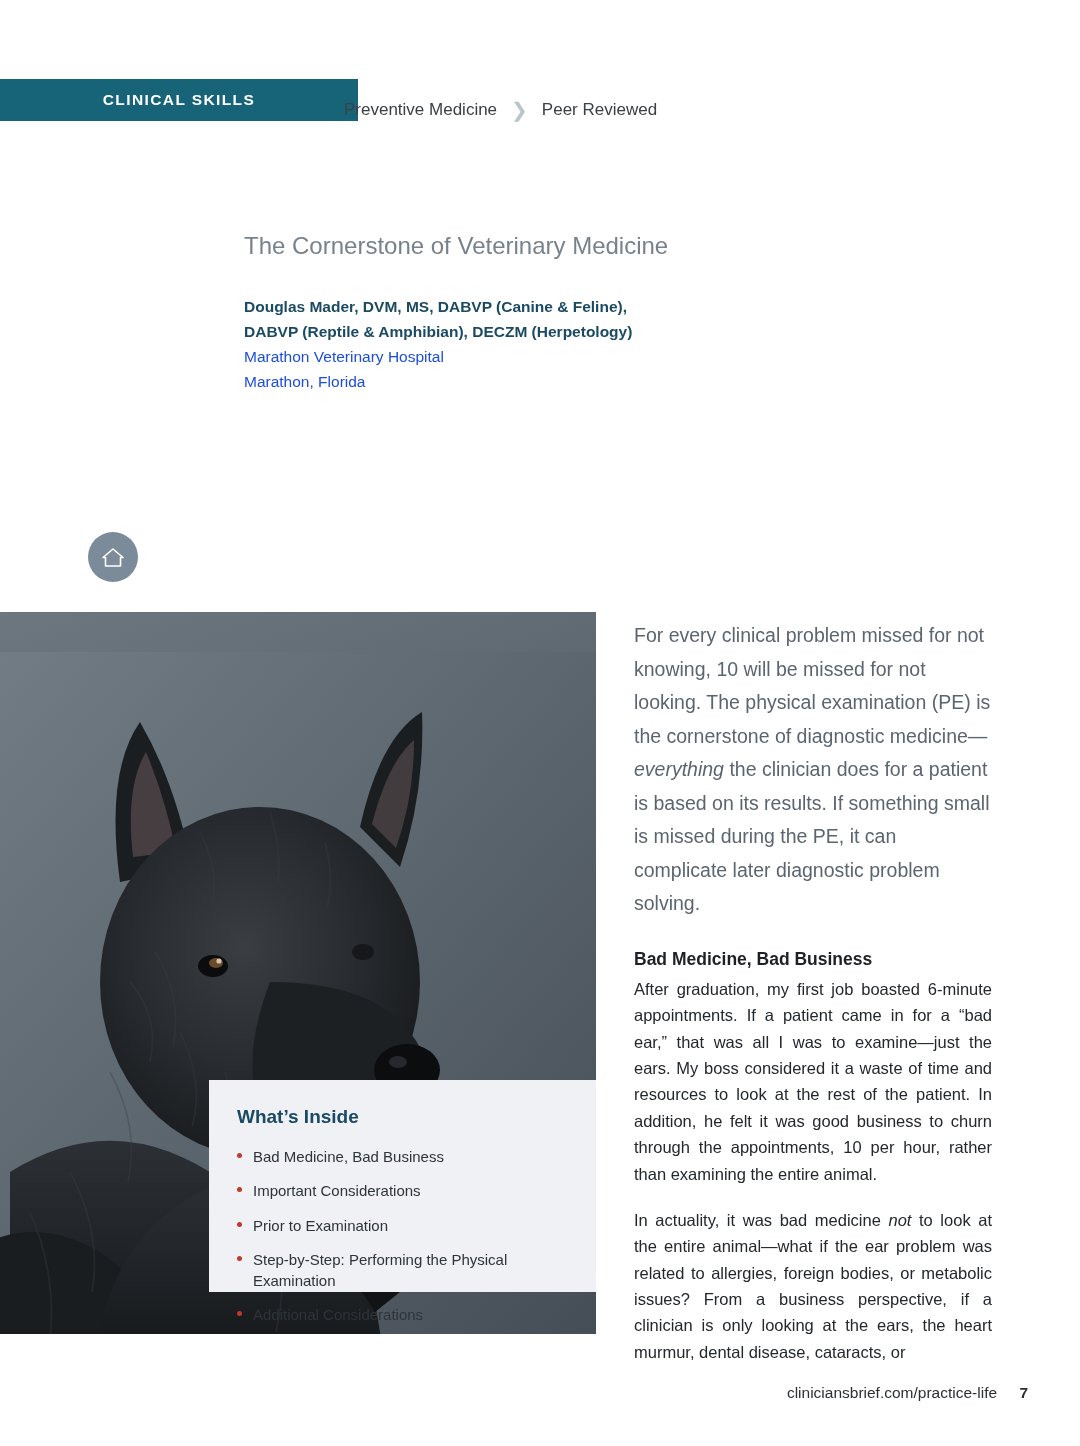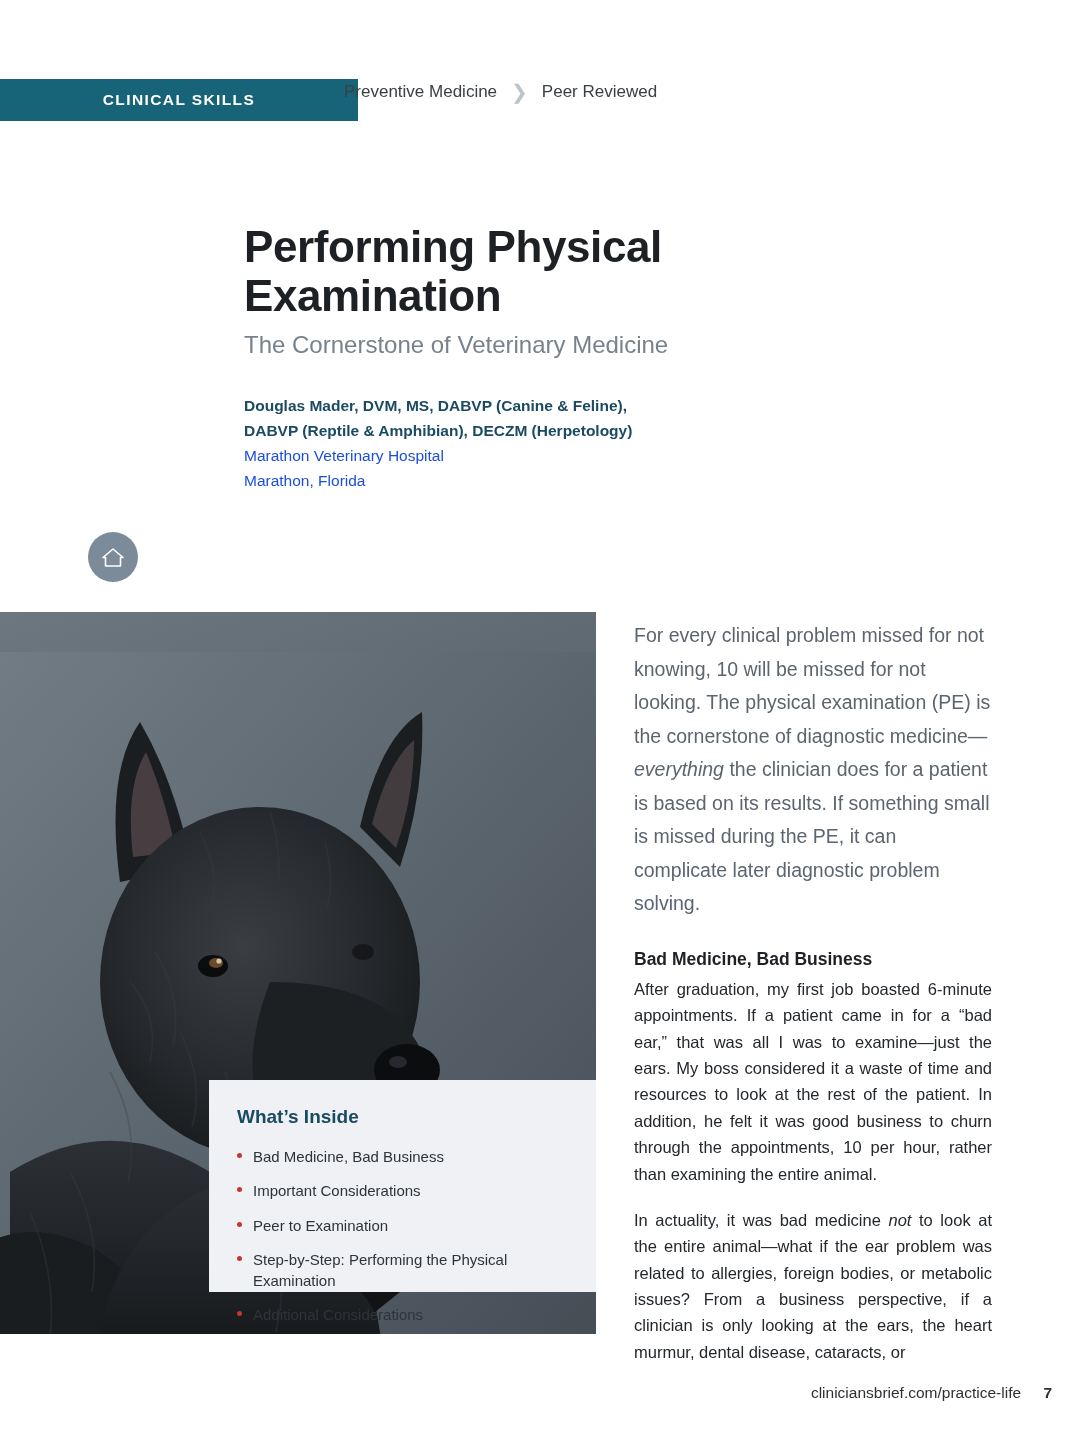--- a/index.html
+++ b/index.html
@@ -29,21 +29,21 @@
     justify-content: center;
   }
   .header-bar .label {
     color: #ffffff;
     font-size: 15.5px;
     font-weight: bold;
     letter-spacing: 1.4px;
   }
   .breadcrumb {
     position: absolute;
-    top: 71px;
+    top: 89px;
     left: 344px;
     height: 42px;
     display: flex;
     align-items: center;
     gap: 14px;
     font-size: 17px;
     color: #3b4046;
   }
   .breadcrumb .chev {
     color: #b9c4cb;
@@ -185,21 +185,21 @@
   }
   .body-p em { font-style: italic; }
 
   
   .footer {
     position: absolute;
     right: 0;
     bottom: 44px;
     width: 1080px;
     text-align: right;
-    padding-right: 28px;
+    padding-right: 52px;
     box-sizing: border-box;
     font-size: 15.5px;
     color: #2b3035;
   }
   .footer .pagenum {
     font-weight: bold;
     margin-left: 18px;
   }
 </style>
 </head>
@@ -209,21 +209,20 @@
   <span class="label">CLINICAL SKILLS</span>
 </div>
 
 <div class="breadcrumb">
   <span>Preventive Medicine</span>
   <span class="chev">❯</span>
   <span>Peer Reviewed</span>
 </div>
 
 <div class="title-block">
-  <h1 class="article-title">Performing Physical Examination</h1>
   <div class="article-subtitle">The Cornerstone of Veterinary Medicine</div>
 
   <div class="author-block">
     <div class="author-name">Douglas Mader, DVM, MS, DABVP (Canine &amp; Feline),</div>
     <div class="author-name">DABVP (Reptile &amp; Amphibian), DECZM (Herpetology)</div>
     <div class="author-affil">Marathon Veterinary Hospital</div>
     <div class="author-affil">Marathon, Florida</div>
   </div>
 </div>
 
@@ -297,21 +296,21 @@
       <path d="M355 190 q10 40 2 65"></path>
     </g>
   </svg>
 </div>
 
 <div class="whats-inside">
   <h3>What’s Inside</h3>
   <ul class="wi-list">
     <li>Bad Medicine, Bad Business</li>
     <li>Important Considerations</li>
-    <li>Peer to Examination</li>
+    <li>Prior to Examination</li>
     <li>Step-by-Step: Performing the Physical Examination</li>
     <li>Additional Considerations</li>
   </ul>
 </div>
 
 <div class="column">
   <p class="lede"><span>For every clinical problem missed for not knowing, 10 will be missed for not looking. The physical examination (PE) is the cornerstone of diagnostic medicine—</span><em>everything</em><span> the clinician does for a patient is based on its results. If something small is missed during the PE, it can complicate later diagnostic problem solving.</span></p>
 
   <h2 class="section-head">Bad Medicine, Bad Business</h2>
   <p class="body-p">After graduation, my first job boasted 6-minute appointments. If a patient came in for a “bad ear,” that was all I was to examine—just the ears. My boss considered it a waste of time and resources to look at the rest of the patient. In addition, he felt it was good business to churn through the appointments, 10 per hour, rather than examining the entire animal.</p>

